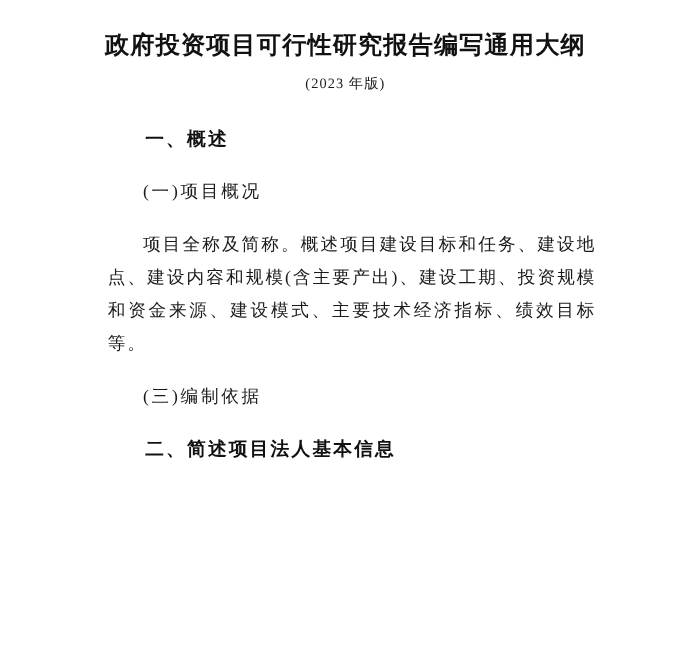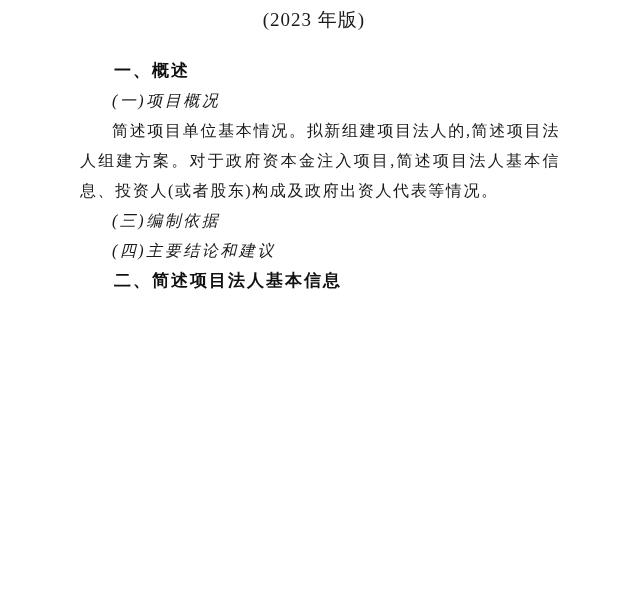--- a/index.html
+++ b/index.html
@@ -21,62 +21,61 @@
     text-align: center;
     font-size: 22px;
     line-height: 30px;
     font-weight: 700;
     letter-spacing: 1px;
     color: #111111;
   }
   .doc-edition {
     margin-top: 8px;
     text-align: center;
-    font-size: 19px;
+    font-size: 13px;
     line-height: 24px;
     letter-spacing: 1px;
   }
   .doc-body {
     margin: 24px 68px 0 80px; 
   }
   .doc-body > div {
-    margin: 0;
+    margin: 18px;
   }
   .heading1 {
     font-family: "Liberation Sans", sans-serif;
     font-weight: 700;
     font-size: 17px;
     line-height: 30px;
     text-indent: 2em;
     letter-spacing: 2px;
     color: #111111;
     white-space: nowrap;
   }
   .heading2 {
-    font-style: italic;
     font-size: 16px;
     line-height: 30px;
     text-indent: 2em;
     letter-spacing: 2.5px;
     white-space: nowrap;
   }
   .paragraph {
     font-size: 16px;
     line-height: 30px;
     text-indent: 2em;
     text-align: justify;
     letter-spacing: 1.6px;
   }
 </style>
 </head>
 <body>
 
 <div class="page">
+  <div class="doc-title">政府投资项目可行性研究报告编写通用大纲</div>
   <div class="doc-edition">(2023 年版)</div>
   <div class="doc-body">
       <div class="heading1">一、概述</div>
       <div class="heading2">(一)项目概况</div>
-      <div class="paragraph">简述项目单位基本情况。拟新组建项目法人的,简述项目法人组建方案。对于政府资本金注入项目,简述项目法人基本信息、投资人(或者股东)构成及政府出资人代表等情况。</div>
+      <div class="paragraph">项目全称及简称。概述项目建设目标和任务、建设地点、建设内容和规模(含主要产出)、建设工期、投资规模和资金来源、建设模式、主要技术经济指标、绩效目标等。</div>
       <div class="heading2">(三)编制依据</div>
-      <div class="heading2">(四)主要结论和建议</div>
       <div class="heading1">二、简述项目法人基本信息</div>
     </div>
 </div>
 
 </body></html>

